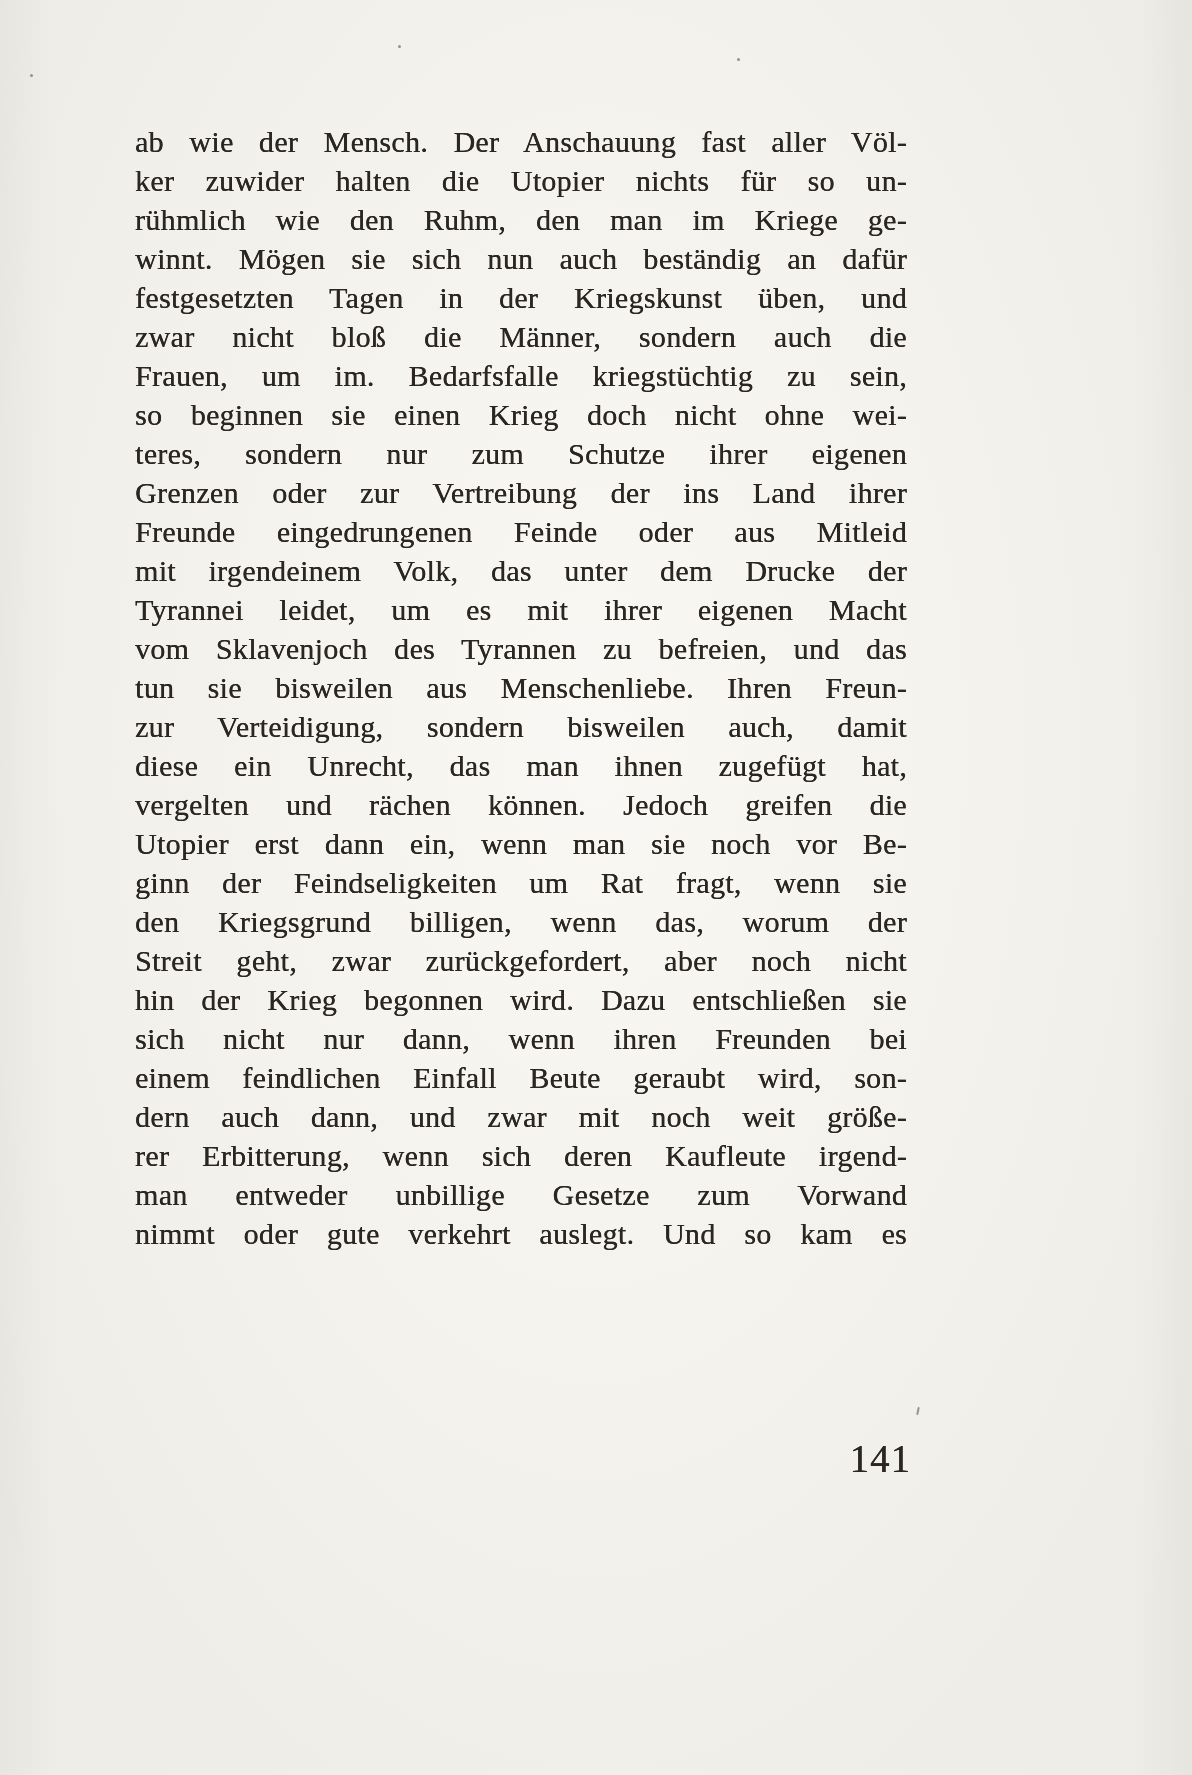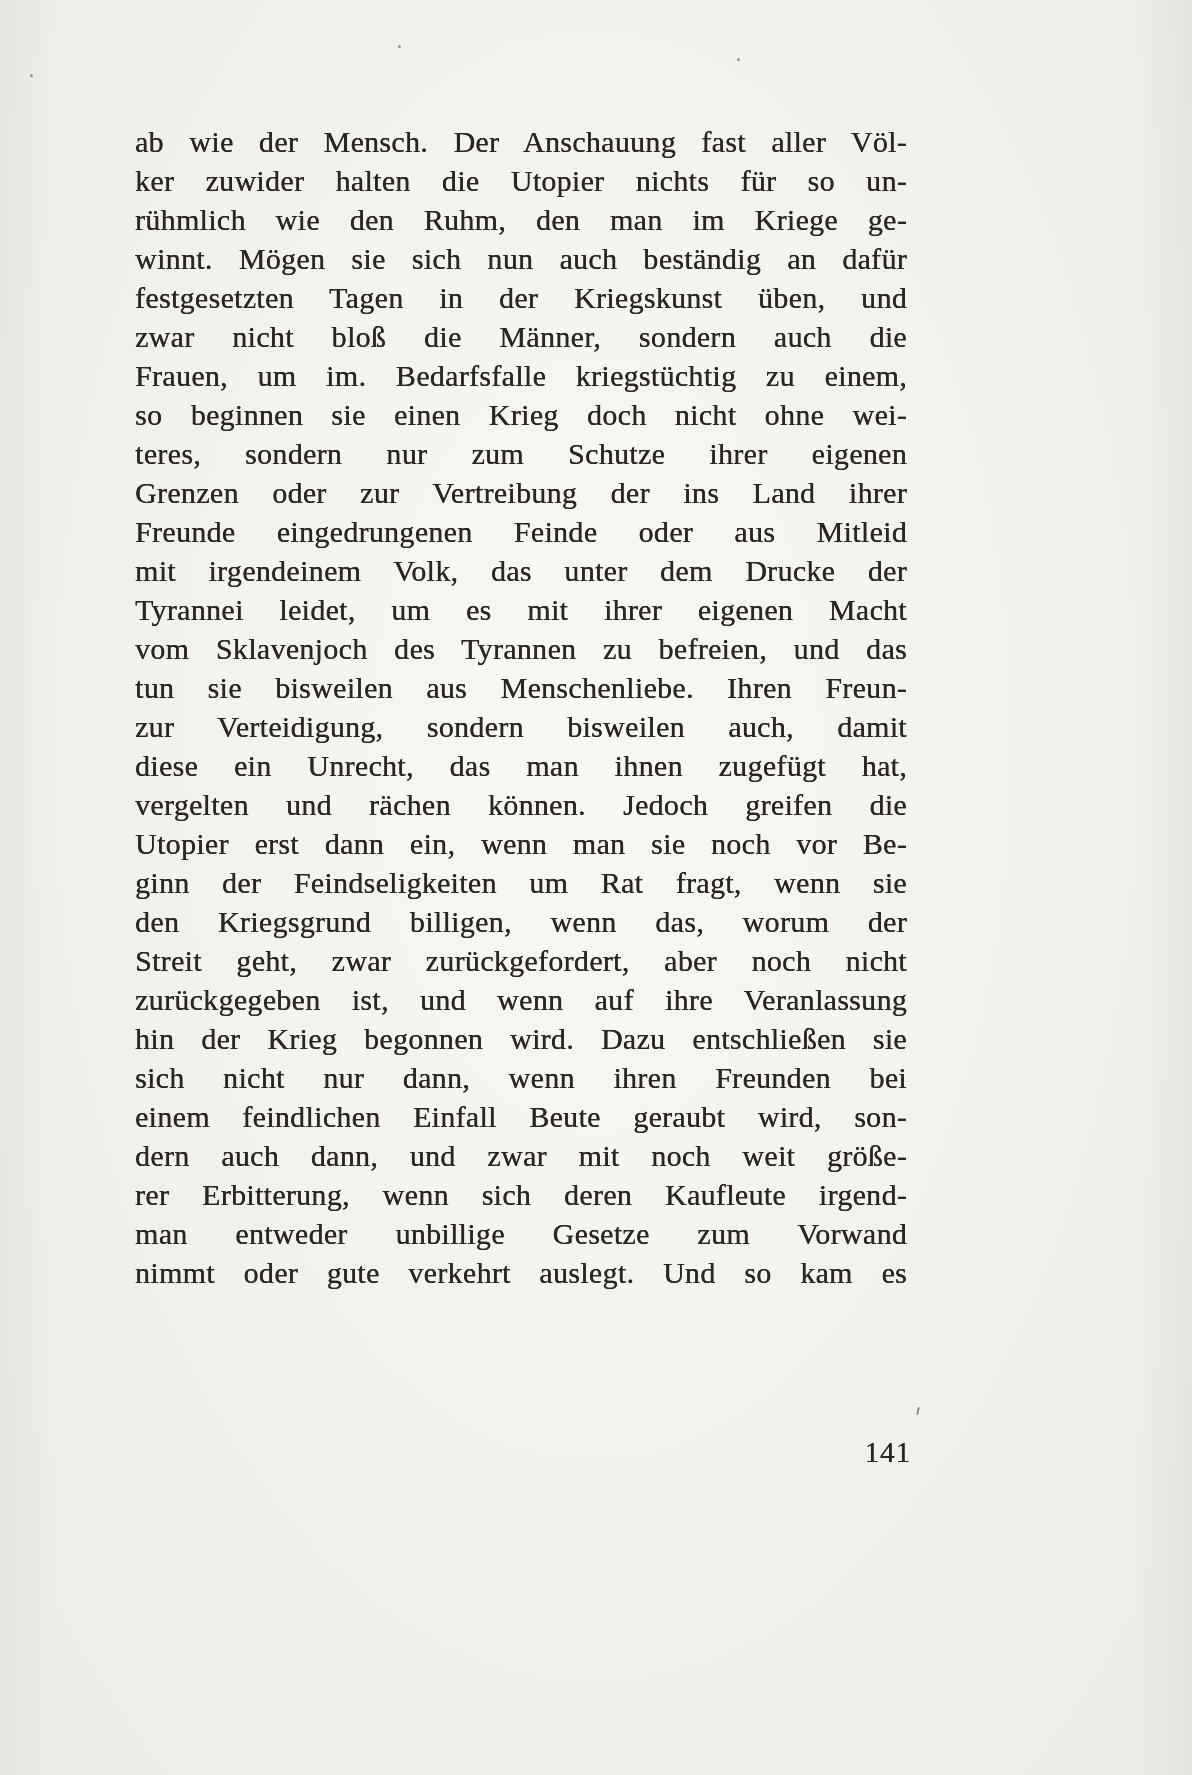--- a/index.html
+++ b/index.html
@@ -39,21 +39,21 @@
     word-spacing: 1.5px;
     white-space: normal;
     text-shadow: 0.25px 0 0 currentColor; 
   }
   .page-number {
     position: absolute;
     left: 135px;
     top: 1436px;
     width: 776px;
     text-align: right;
-    font-size: 29px;
+    font-size: 39px;
     letter-spacing: 1px;
     text-shadow: 0.25px 0 0 currentColor;
   }
   .speck {
     position: absolute;
     background: #716c60;
     border-radius: 50%;
     opacity: 0.7;
   }
   .speck-1 { left: 398px; top: 45px;  width: 3px; height: 3px; }
@@ -68,37 +68,36 @@
   <div class="paper-shade"></div>
 
   <div class="text-block">
 
   <p class="line">ab wie der Mensch. Der Anschauung fast aller Völ-</p>
       <p class="line">ker zuwider halten die Utopier nichts für so un-</p>
       <p class="line">rühmlich wie den Ruhm, den man im Kriege ge-</p>
       <p class="line">winnt. Mögen sie sich nun auch beständig an dafür</p>
       <p class="line">festgesetzten Tagen in der Kriegskunst üben, und</p>
       <p class="line">zwar nicht bloß die Männer, sondern auch die</p>
-      <p class="line">Frauen, um im. Bedarfsfalle kriegstüchtig zu einem,</p>
+      <p class="line">Frauen, um im. Bedarfsfalle kriegstüchtig zu sein,</p>
       <p class="line">so beginnen sie einen Krieg doch nicht ohne wei-</p>
       <p class="line">teres, sondern nur zum Schutze ihrer eigenen</p>
       <p class="line">Grenzen oder zur Vertreibung der ins Land ihrer</p>
       <p class="line">Freunde eingedrungenen Feinde oder aus Mitleid</p>
       <p class="line">mit irgendeinem Volk, das unter dem Drucke der</p>
       <p class="line">Tyrannei leidet, um es mit ihrer eigenen Macht</p>
       <p class="line">vom Sklavenjoch des Tyrannen zu befreien, und das</p>
       <p class="line">tun sie bisweilen aus Menschenliebe. Ihren Freun-</p>
       <p class="line">zur Verteidigung, sondern bisweilen auch, damit</p>
       <p class="line">diese ein Unrecht, das man ihnen zugefügt hat,</p>
       <p class="line">vergelten und rächen können. Jedoch greifen die</p>
       <p class="line">Utopier erst dann ein, wenn man sie noch vor Be-</p>
       <p class="line">ginn der Feindseligkeiten um Rat fragt, wenn sie</p>
       <p class="line">den Kriegsgrund billigen, wenn das, worum der</p>
       <p class="line">Streit geht, zwar zurückgefordert, aber noch nicht</p>
-      <p class="line">zurückgegeben ist, und wenn auf ihre Veranlassung</p>
       <p class="line">hin der Krieg begonnen wird. Dazu entschließen sie</p>
       <p class="line">sich nicht nur dann, wenn ihren Freunden bei</p>
       <p class="line">einem feindlichen Einfall Beute geraubt wird, son-</p>
       <p class="line">dern auch dann, und zwar mit noch weit größe-</p>
       <p class="line">rer Erbitterung, wenn sich deren Kaufleute irgend-</p>
       <p class="line">man entweder unbillige Gesetze zum Vorwand</p>
       <p class="line">nimmt oder gute verkehrt auslegt. Und so kam es</p>
     </div>
 
   <div class="page-number">141</div>

